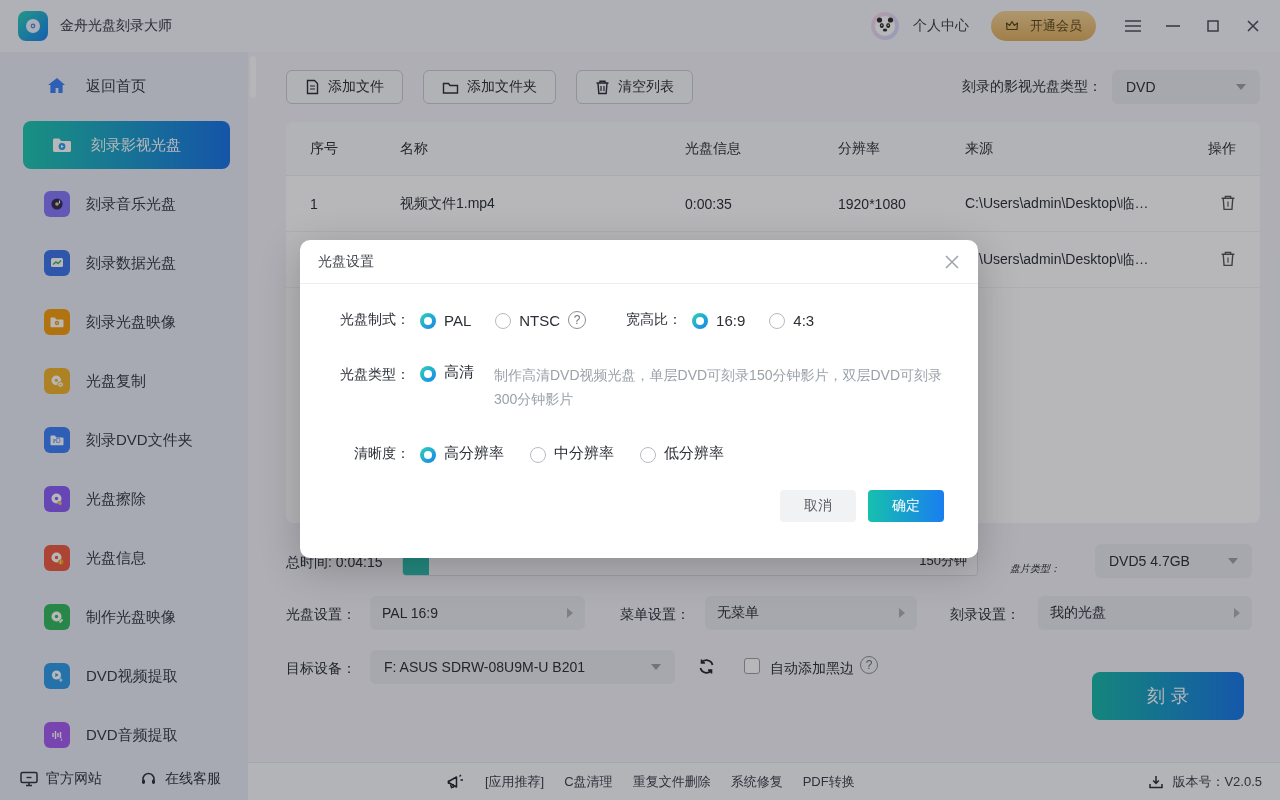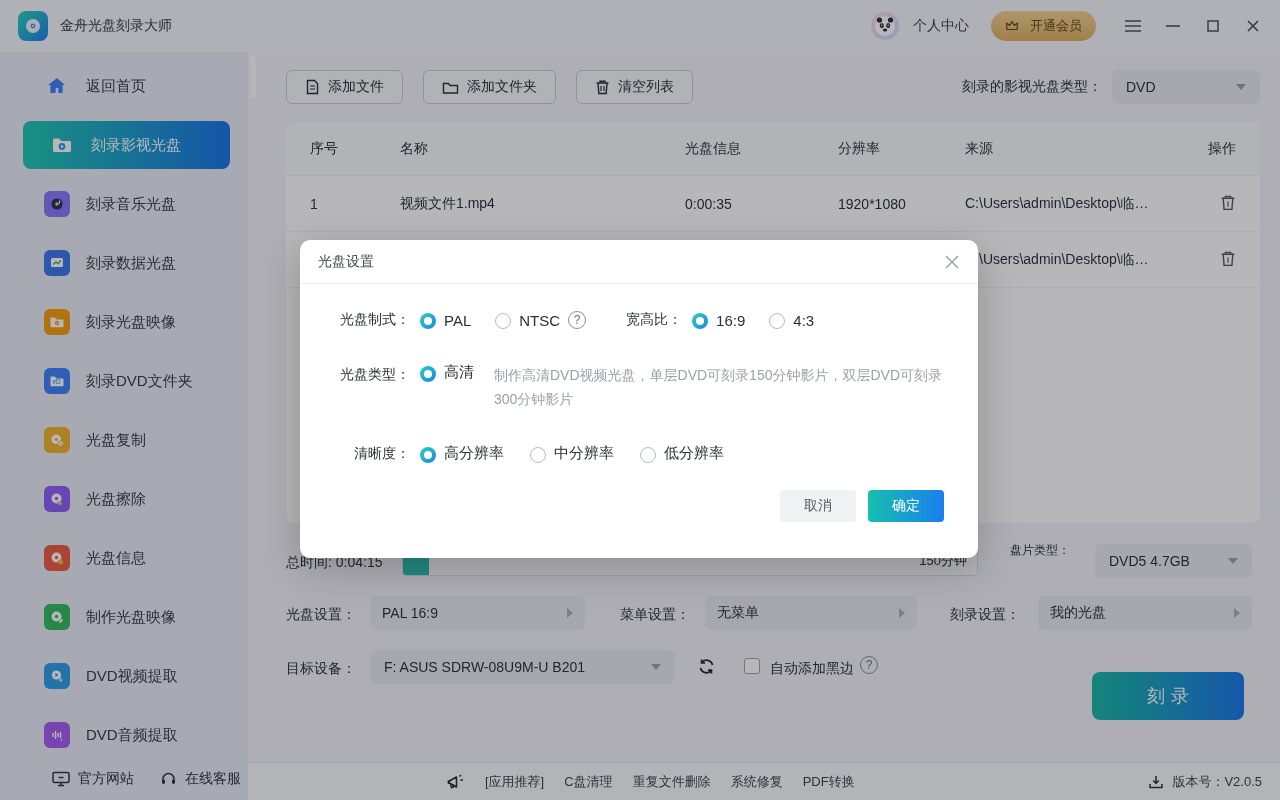--- a/index.html
+++ b/index.html
@@ -21,22 +21,22 @@
   .winctl { display:flex; align-items:center; gap:22px; margin-left:14px; }
   .wbtn { width:18px; height:18px; display:flex; align-items:center; justify-content:center; }
 
   
   .sidebar { position:absolute; left:0; top:52px; width:248px; height:748px; background:#e9edf4; }
   .nav { padding-top:10px; }
   .nav-item { height:48px; margin:0 18px 11px 18px; display:flex; align-items:center; gap:16px;
               padding-left:26px; border-radius:8px; font-size:15px; color:#353a42; cursor:default; }
   .nav-item.active { background:linear-gradient(90deg,#1ec8ae,#1873e6); color:#fff;margin-left:23px; }
   .nicon { width:26px; height:26px; border-radius:6px; display:flex; align-items:center; justify-content:center; flex:none; }
-  .sb-footer { position:absolute; left:20px; bottom:12px; display:flex; gap:26px; align-items:center;
-               font-size:14px; color:#2f333a;margin-left:32px; }
+  .sb-footer { position:absolute; left:20px; bottom:12px; display:flex; gap:38px; align-items:center;
+               font-size:14px; color:#2f333a; }
   .sb-footer .fitem { display:flex; align-items:center; gap:8px; }
   .scroll-thumb { position:absolute; left:250px; top:56px; width:6px; height:42px; border-radius:3px;
                   background:rgba(255,255,255,.9); z-index:5; }
 
   
   .main { position:absolute; left:248px; top:52px; width:1032px; height:748px; background:#f2f3f6; }
   .toolbar { position:absolute; left:38px; top:18px; display:flex; gap:20px; }
   .tbtn { height:34px; padding:0 18px; border:1px solid #c8ccd4; border-radius:6px; background:rgba(255,255,255,.4);
           display:flex; align-items:center; gap:8px; font-size:14px; color:#2b2f36; }
   .disc-type { position:absolute; right:20px; top:18px; display:flex; align-items:center; gap:10px; }
@@ -53,21 +53,21 @@
                     align-items:center; padding:0 24px; font-size:14px; color:#2b2f36; }
   .t-head { height:54px; background:#f8f9fb; border-radius:8px 8px 0 0; border-bottom:1px solid #ececec; }
   .t-row { height:56px; border-bottom:1px solid #f1f2f4; }
   .c-op { justify-self:end; }
 
   .total-label { position:absolute; left:38px; top:502px; font-size:14px; color:#2b2f36; }
   .cap-track { position:absolute; left:154px; top:494px; width:576px; height:30px; background:#fbfbfc;
                border:1px solid #d9dde3; border-radius:4px; }
   .cap-fill { position:absolute; left:0; top:0; bottom:0; width:26px; background:#2bbfae; border-radius:3px 0 0 3px; }
   .cap-max { position:absolute; right:10px; top:0; bottom:0; display:flex; align-items:center; font-size:13px; color:#2b2f36; }
-  .disc-lab { position:absolute; left:762px; top:490px; font-size:12px; color:#2b2f36; }
+  .disc-lab { position:absolute; left:762px; top:510px; font-size:10px; color:#2b2f36;font-style:italic; }
   .disc-sel { position:absolute; left:847px; top:492px; width:157px; }
 
   .set-lab { position:absolute; top:554px; font-size:14px; color:#2b2f36; }
   .picker { position:absolute; top:544px; height:34px; background:#e7eaee; border-radius:6px;
             display:flex; align-items:center; justify-content:space-between; padding:0 12px;
             font-size:14px; color:#2b2f36; }
   .dev-lab { position:absolute; left:38px; top:608px; font-size:14px; color:#2b2f36; }
   .dev-sel { position:absolute; left:122px; top:598px; width:305px; }
   .refresh { position:absolute; left:446px; top:602px; width:24px; height:24px; display:flex; align-items:center; justify-content:center; }
   .checkbox { position:absolute; left:496px; top:606px; width:16px; height:16px; border:1px solid #9aa0a8;
@@ -209,39 +209,39 @@
         <span class="nicon" style="background:#f59e0b">
             <svg width="16" height="16" viewBox="0 0 16 16">
               <path d="M1.5 4.6c0-.5.4-1 1-1h3.4l1.4 1.8h6.2c.5 0 1 .4 1 1v5.8c0 .5-.4 1-1 1h-11c-.5 0-1-.4-1-1z" fill="#fff"></path>
               <circle cx="8" cy="9" r="2.2" fill="#f59e0b"></circle>
               <circle cx="8" cy="9" r="0.8" fill="#fff"></circle>
             </svg>
           </span>
         <span>刻录光盘映像</span>
       </div>
       <div class="nav-item">
-        <span class="nicon" style="background:#3b82f6">
-            <svg width="16" height="16" viewBox="0 0 16 16">
-              <path d="M1.5 4.6c0-.5.4-1 1-1h3.4l1.4 1.8h6.2c.5 0 1 .4 1 1v5.8c0 .5-.4 1-1 1h-11c-.5 0-1-.4-1-1z" fill="#fff"></path>
-              <text x="9.4" y="11.4" font-size="6.5" font-family="Liberation Sans, sans-serif" fill="#3b82f6" text-anchor="middle">D</text>
-              <path d="M4 8h3M4 10h2" stroke="#3b82f6" stroke-width="1.1"></path>
-            </svg>
-          </span>
-        <span>刻录DVD文件夹</span>
-      </div>
-      <div class="nav-item">
         <span class="nicon" style="background:#f0b429">
             <svg width="16" height="16" viewBox="0 0 16 16">
               <circle cx="7.3" cy="7.3" r="4.8" fill="#fff"></circle>
               <circle cx="7.3" cy="7.3" r="1.6" fill="#f0b429"></circle>
               <circle cx="11.5" cy="11.5" r="2.8" fill="#fff" stroke="#f0b429" stroke-width="1"></circle>
               <circle cx="11.5" cy="11.5" r="0.9" fill="#f0b429"></circle>
             </svg>
           </span>
         <span>光盘复制</span>
+      </div>
+      <div class="nav-item">
+        <span class="nicon" style="background:#3b82f6">
+            <svg width="16" height="16" viewBox="0 0 16 16">
+              <path d="M1.5 4.6c0-.5.4-1 1-1h3.4l1.4 1.8h6.2c.5 0 1 .4 1 1v5.8c0 .5-.4 1-1 1h-11c-.5 0-1-.4-1-1z" fill="#fff"></path>
+              <text x="9.4" y="11.4" font-size="6.5" font-family="Liberation Sans, sans-serif" fill="#3b82f6" text-anchor="middle">D</text>
+              <path d="M4 8h3M4 10h2" stroke="#3b82f6" stroke-width="1.1"></path>
+            </svg>
+          </span>
+        <span>刻录DVD文件夹</span>
       </div>
       <div class="nav-item">
         <span class="nicon" style="background:#8b5cf6">
             <svg width="16" height="16" viewBox="0 0 16 16">
               <circle cx="7.5" cy="7.5" r="5" fill="#fff"></circle>
               <circle cx="7.5" cy="7.5" r="1.7" fill="#8b5cf6"></circle>
               <rect x="9.5" y="9.5" width="4.5" height="3" rx="0.8" transform="rotate(35 9.5 9.5)" fill="#e8c26a"></rect>
             </svg>
           </span>
         <span>光盘擦除</span>

